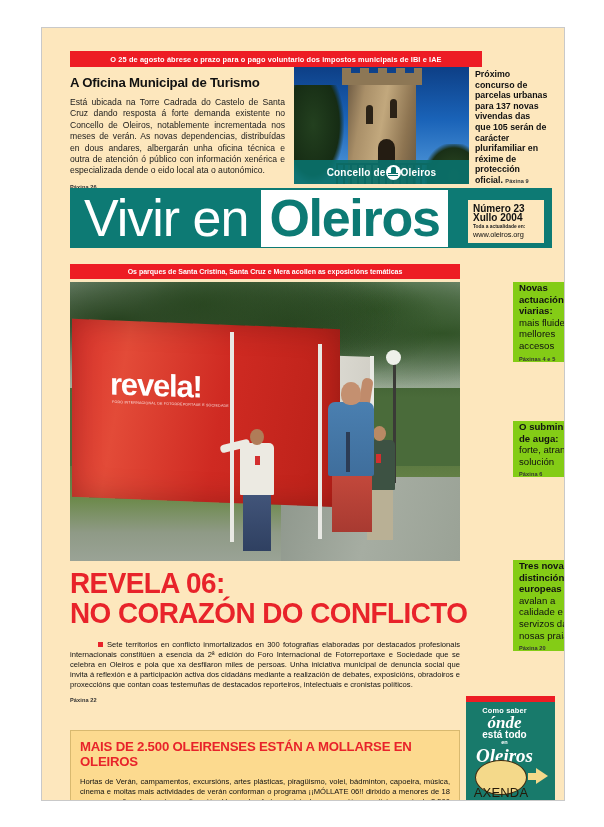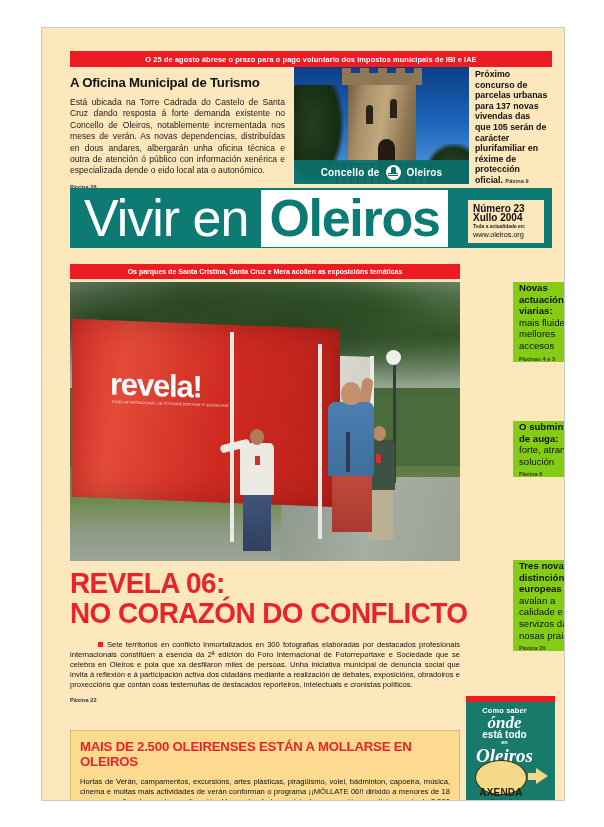--- a/index.html
+++ b/index.html
@@ -29,21 +29,21 @@
     background: #fde7bd;
     border: 1px solid #c9c9c9;
     overflow: hidden;
   }
 
   
   .top-banner {
     position: absolute;
     left: 28px;
     top: 23px;
-    width: 482px;
+    width: 412px;
     height: 16px;
     background: #ed1c24;
     display: flex;
     align-items: center;
     justify-content: center;
   }
   .top-banner span {
     color: #ffffff;
     font-size: 7.4px;
     font-weight: bold;
@@ -166,21 +166,20 @@
   .concello-bar {
     position: absolute;
     left: 252px;
     top: 132px;
     width: 175px;
     height: 24px;
     background: rgba(10,112,106,.93);
     display: flex;
     align-items: center;
     justify-content: center;
-    gap: 6px;
   }
   .concello-bar span {
     color: #ffffff;
     font-size: 10px;
     font-weight: bold;
     letter-spacing: .2px;
   }
   .crest {
     width: 15px; height: 15px;
     background: #ffffff;
@@ -593,22 +592,22 @@
     width: 52px; height: 35px;
     background: #f4d98a;
     border: 1.5px solid #3c2a10;
     border-radius: 50%;
     display: flex;
     flex-direction: column;
     align-items: center;
     justify-content: center;
   }
   .axenda .a1 {
-    font-size: 10px;
-    font-weight: bold;
+    font-size: 13px;
+    font-weight: normal;
     color: #241a08;
     letter-spacing: .2px;
     margin-top: 36px;
   }
   .axenda .a2 {
     font-size: 6px;
     font-style: italic;
     color: #241a08;
     font-family: "Liberation Serif", serif;
   }

